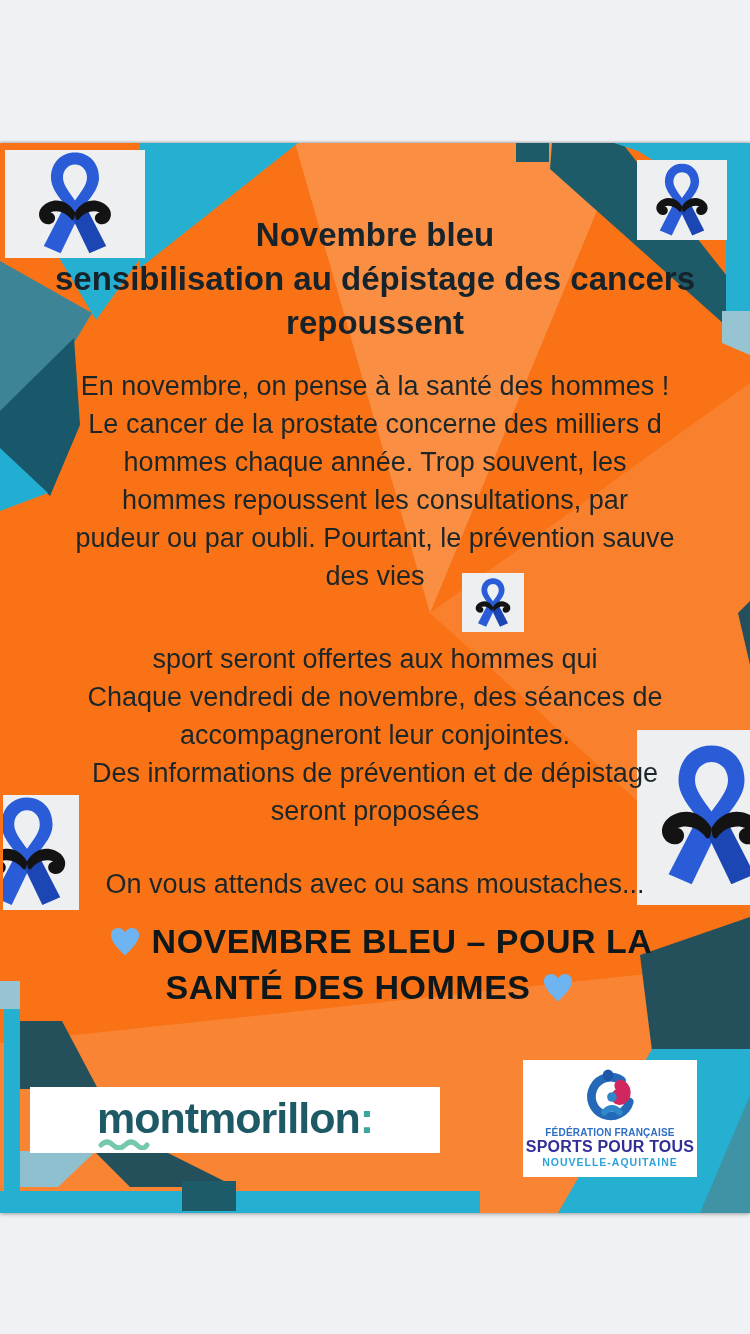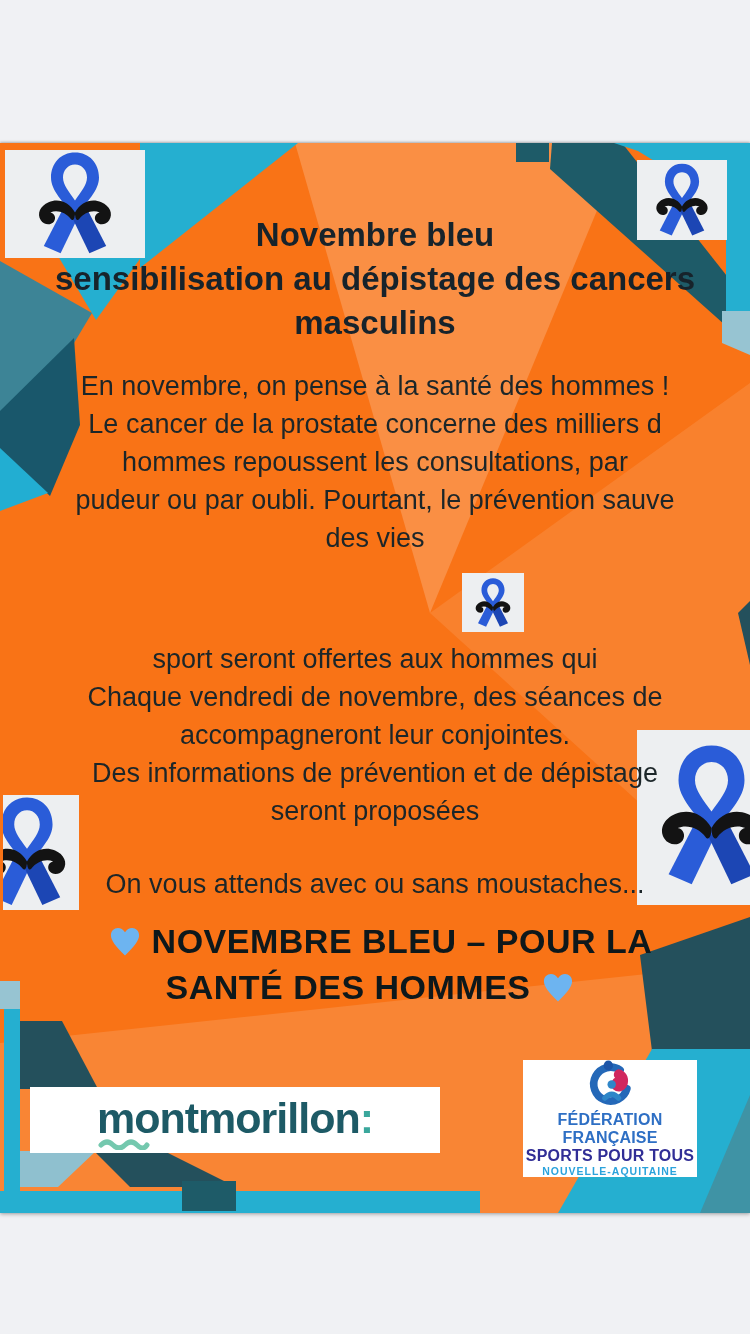--- a/index.html
+++ b/index.html
@@ -74,21 +74,21 @@
   .mont-wrap { position:relative; font-weight:800; font-size:43px; letter-spacing:-1px;
     color:#1d5a66; line-height:1; padding-bottom:4px; }
   .mont-colon { color:#3aa79c; }
   .mont-squiggle { position:absolute; left:1px; bottom:-6px; }
 
   .logo-sports {
     position:absolute; left:523px; top:917px; width:174px; height:117px;
     background:#ffffff; z-index:4; display:flex; flex-direction:column;
     align-items:center; justify-content:center; text-align:center;
   }
-  .sp-l1 { font-size:16px; font-weight:700; color:#2e6fc4; letter-spacing:.2px; margin-top:2px; }
+  .sp-l1 { font-size:10px; font-weight:700; color:#2e6fc4; letter-spacing:.2px; margin-top:2px; }
   .sp-l2 { font-size:16px; font-weight:800; color:#312e96; letter-spacing:.2px; }
   .sp-l3 { font-size:10.5px; font-weight:700; color:#2ba3dc; letter-spacing:1px; }
 
   .hidden-defs { position:absolute; width:0; height:0; overflow:hidden; }
 </style>
 </head>
 <body>
 
 <svg class="hidden-defs" xmlns="http://www.w3.org/2000/svg">
   <defs>
@@ -152,26 +152,27 @@
   </div>
   <div class="card c-mr">
     <svg viewBox="0 0 100 90" width="165" height="149" style="left:-8px; top:12px;">
         <use href="#mr"></use>
       </svg>
   </div>
 
   <div class="txt title">
     <span>Novembre bleu</span>
     <span>sensibilisation au dépistage des cancers</span>
-    <span>masculins</span>
+    <span>repoussent</span>
   </div>
 
   <div class="txt body-block intro">
     <span>En novembre, on pense à la santé des hommes !</span>
     <span>Le cancer de la prostate concerne des milliers d</span>
+    <span>hommes chaque année. Trop souvent, les</span>
     <span>hommes repoussent les consultations, par</span>
     <span>pudeur ou par oubli. Pourtant, le prévention sauve</span>
     <span>des vies</span>
   </div>
 
   <div class="txt body-block program">
     <span>sport seront offertes aux hommes qui</span>
     <span>Chaque vendredi de novembre, des séances de</span>
     <span>accompagneront leur conjointes.</span>
     <span>Des informations de prévention et de dépistage</span>

